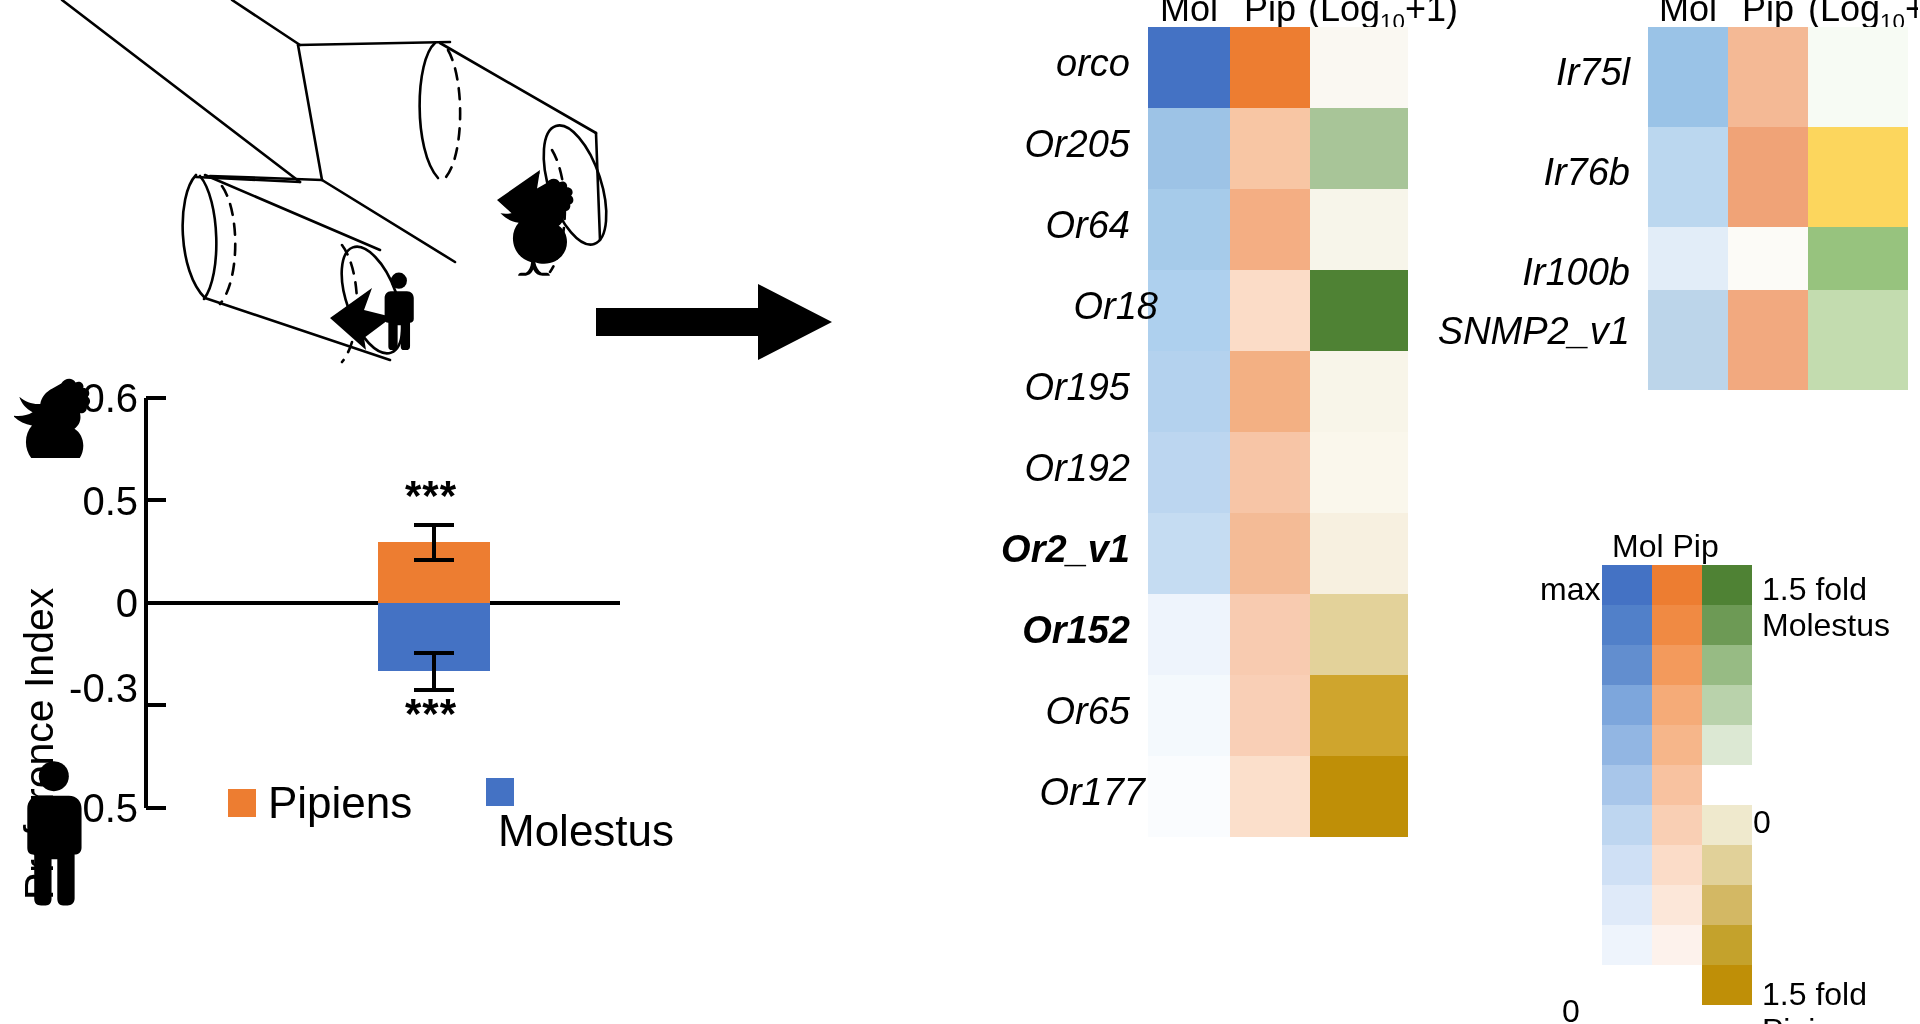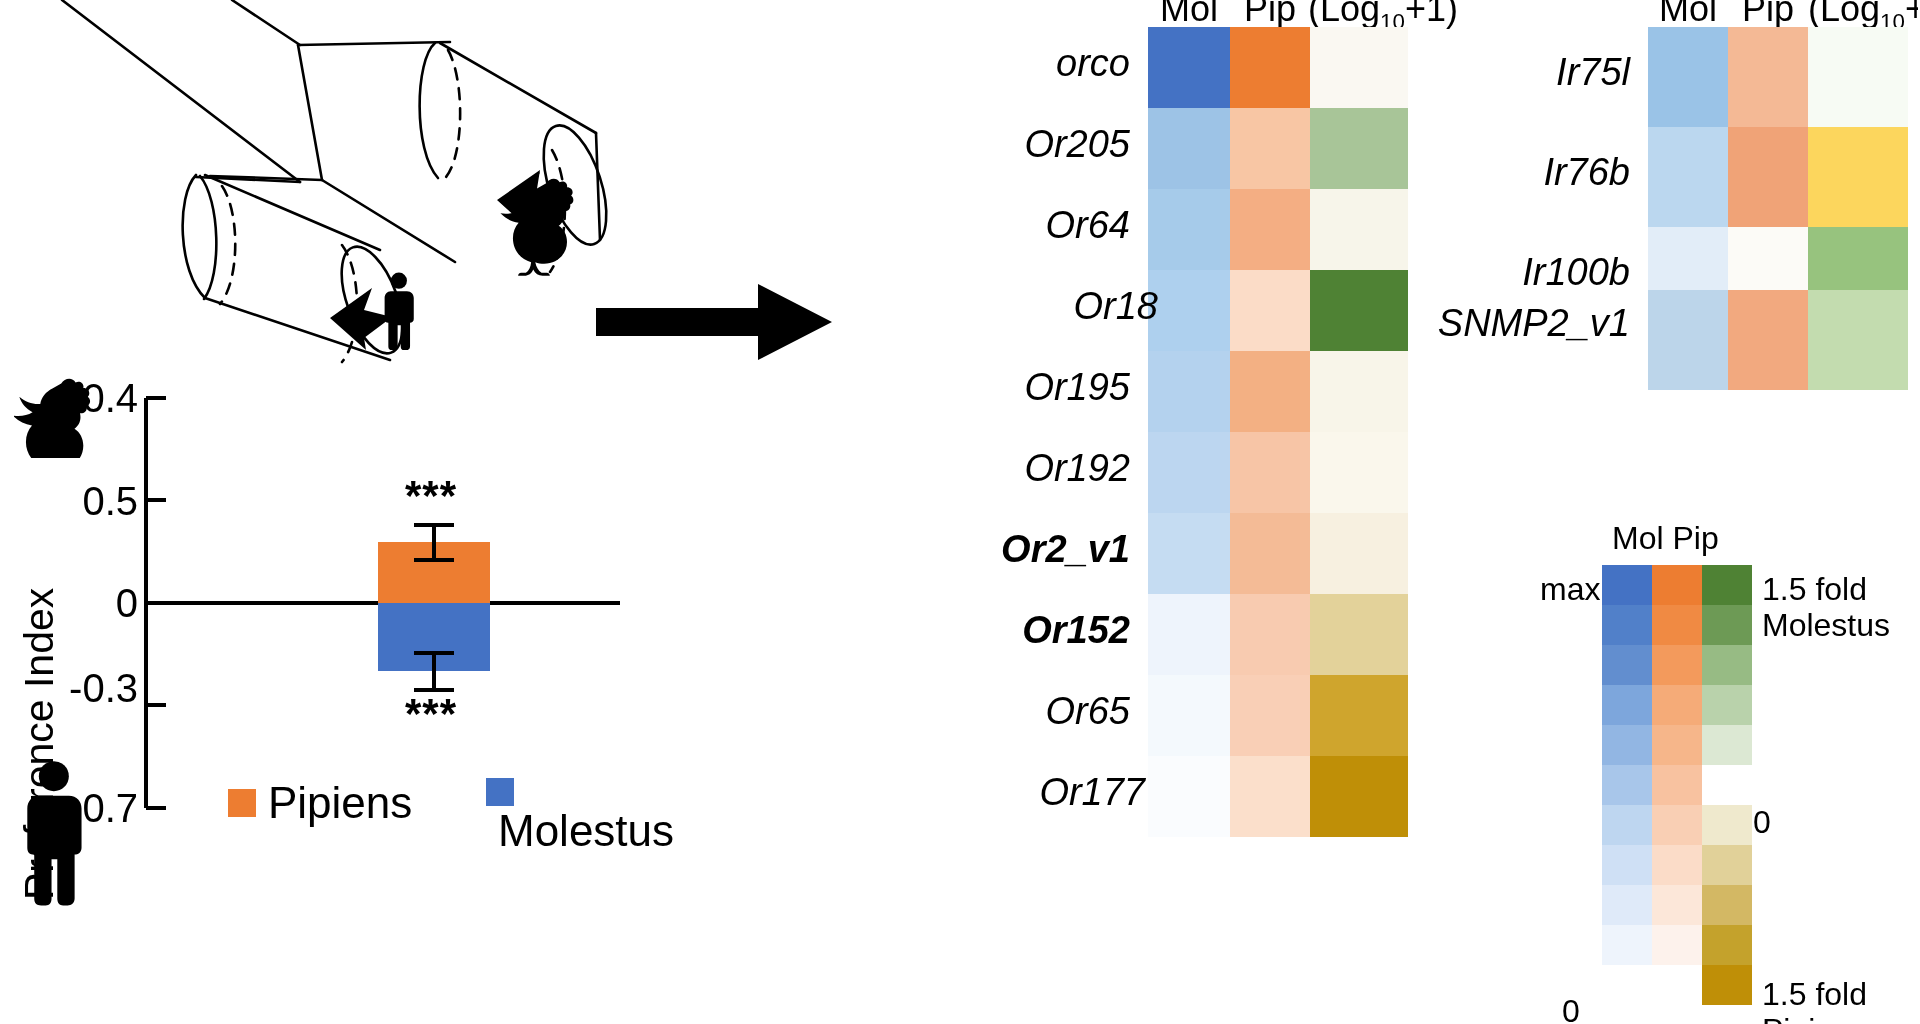--- a/index.html
+++ b/index.html
@@ -109,25 +109,25 @@
     <path fill="#000" d="M 60 10 c 6 -10 20 -12 26 -2 c 8 -4 16 2 14 10 c 10 0 14 10 8 16 c 6 4 6 14 -2 17 c 2 8 -4 14 -12 13 c 3 12 -2 22 -10 28 c 10 6 16 18 16 31 c 0 24 -20 42 -44 42 c -6 0 -12 -1 -17 -3 c 2 10 6 16 12 20 l 10 0 c 4 0 6 3 6 6 l -14 0 c -8 0 -14 -4 -18 -12 c -3 8 -9 12 -17 12 l -12 0 c 0 -3 2 -6 6 -6 l 9 0 c 6 -4 9 -10 10 -20 c -21 -6 -35 -24 -35 -46 c 0 -12 4 -22 11 -30 c -14 -2 -25 -8 -35 -18 c 14 2 26 0 36 -6 c -12 -6 -20 -16 -24 -28 c 12 10 24 14 38 13 c 2 -12 10 -22 22 -28 z"></path>
   </svg>
 
   <svg class="abs" style="left:18px;top:390px;" width="74" height="150" viewBox="0 0 50 130">
     <circle cx="24" cy="14" r="13" fill="#000"></circle>
     <path fill="#000" d="M 11 31 l 26 0 c 7 0 11 5 11 11 l 0 34 c 0 4 -3 6 -6 6 l 0 38 c 0 4 -3 6 -6 6 l -4 0 c -3 0 -5 -2 -5 -6 l 0 -34 l -5 0 l 0 34 c 0 4 -2 6 -5 6 l -4 0 c -4 0 -6 -2 -6 -6 l 0 -38 c -4 0 -6 -2 -6 -6 l 0 -34 c 0 -6 4 -11 10 -11 z"></path>
   </svg>
 
   <div class="abs ylabel-rot" style="left:16px;top:530px;">Preference Index</div>
 
-  <div class="abs tick-text" style="left:52px;top:6px;width:86px;">0.4</div>
+  <div class="abs tick-text" style="left:52px;top:6px;width:86px;">0.6</div>
   <div class="abs tick-text" style="left:52px;top:109px;width:86px;">0.5</div>
   <div class="abs tick-text" style="left:52px;top:211px;width:86px;">0</div>
   <div class="abs tick-text" style="left:40px;top:296px;width:98px;">-0.3</div>
-  <div class="abs tick-text" style="left:40px;top:416px;width:98px;">-0.7</div>
+  <div class="abs tick-text" style="left:40px;top:416px;width:98px;">-0.5</div>
 
   <svg class="abs" style="left:0;top:0;" width="620" height="480">
 
     <line x1="146" y1="28" x2="146" y2="438" stroke="#000" stroke-width="4"></line>
 
     <line x1="146" y1="28" x2="166" y2="28" stroke="#000" stroke-width="4"></line>
     <line x1="146" y1="130" x2="166" y2="130" stroke="#000" stroke-width="4"></line>
     <line x1="146" y1="233" x2="166" y2="233" stroke="#000" stroke-width="4"></line>
     <line x1="146" y1="335" x2="166" y2="335" stroke="#000" stroke-width="4"></line>
     <line x1="146" y1="438" x2="166" y2="438" stroke="#000" stroke-width="4"></line>
@@ -227,26 +227,26 @@
       <div class="hm-cell" style="left: 1728px; top: 227px; width: 80px; height: 100px; background: rgb(252, 251, 247);"></div>
       <div class="hm-cell" style="left: 1808px; top: 227px; width: 100px; height: 100px; background: rgb(151, 195, 126);"></div>
       <div class="hm-cell" style="left: 1648px; top: 290px; width: 80px; height: 100px; background: rgb(188, 213, 234);"></div>
       <div class="hm-cell" style="left: 1728px; top: 290px; width: 80px; height: 100px; background: rgb(242, 169, 127);"></div>
       <div class="hm-cell" style="left: 1808px; top: 290px; width: 100px; height: 100px; background: rgb(195, 220, 175);"></div>
     </div>
   <div id="ir-labels">
       <div class="abs gene-label" style="left: 1380px; top: 51px; width: 250px;">Ir75l</div>
       <div class="abs gene-label" style="left: 1380px; top: 151px; width: 250px;">Ir76b</div>
       <div class="abs gene-label" style="left: 1380px; top: 251px; width: 250px;">Ir100b</div>
-      <div class="abs gene-label" style="left: 1320px; top: 302px; width: 310px;">SNMP2_v1</div>
+      <div class="abs gene-label" style="left: 1320px; top: 310px; width: 310px;">SNMP2_v1</div>
     </div>
 </div>
 
 <div class="abs" id="hm-legend" style="left:1440px;top:520px;width:480px;height:504px;">
-  <div class="abs lg-title" style="left:172px;top:0;text-align:center;">Mol Pip</div>
+  <div class="abs lg-title" style="left:172px;top:8px;text-align:center;">Mol Pip</div>
   <div class="abs lg-text" style="left:100px;top:52px;">max</div>
   <div class="abs lg-text" style="left:122px;top:474px;">0</div>
   <div id="legend-ramps">
       <div class="hm-cell" style="left: 162px; top: 45px; width: 50px; height: 40px; background: rgb(68, 114, 196);"></div>
       <div class="hm-cell" style="left: 162px; top: 85px; width: 50px; height: 40px; background: rgb(81, 128, 201);"></div>
       <div class="hm-cell" style="left: 162px; top: 125px; width: 50px; height: 40px; background: rgb(98, 142, 207);"></div>
       <div class="hm-cell" style="left: 162px; top: 165px; width: 50px; height: 40px; background: rgb(125, 166, 220);"></div>
       <div class="hm-cell" style="left: 162px; top: 205px; width: 50px; height: 40px; background: rgb(146, 182, 227);"></div>
       <div class="hm-cell" style="left: 162px; top: 245px; width: 50px; height: 40px; background: rgb(168, 198, 234);"></div>
       <div class="hm-cell" style="left: 162px; top: 285px; width: 50px; height: 40px; background: rgb(190, 214, 240);"></div>

